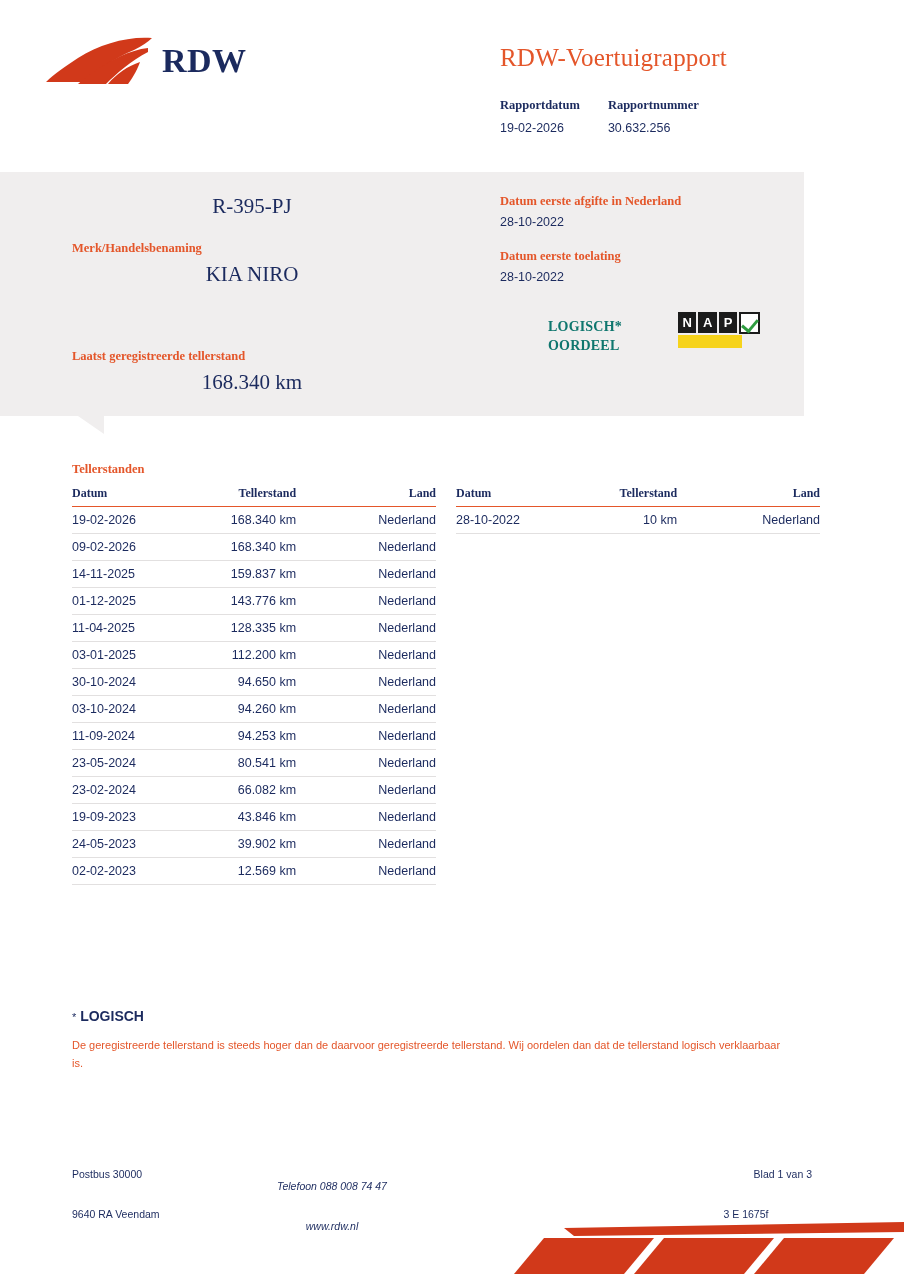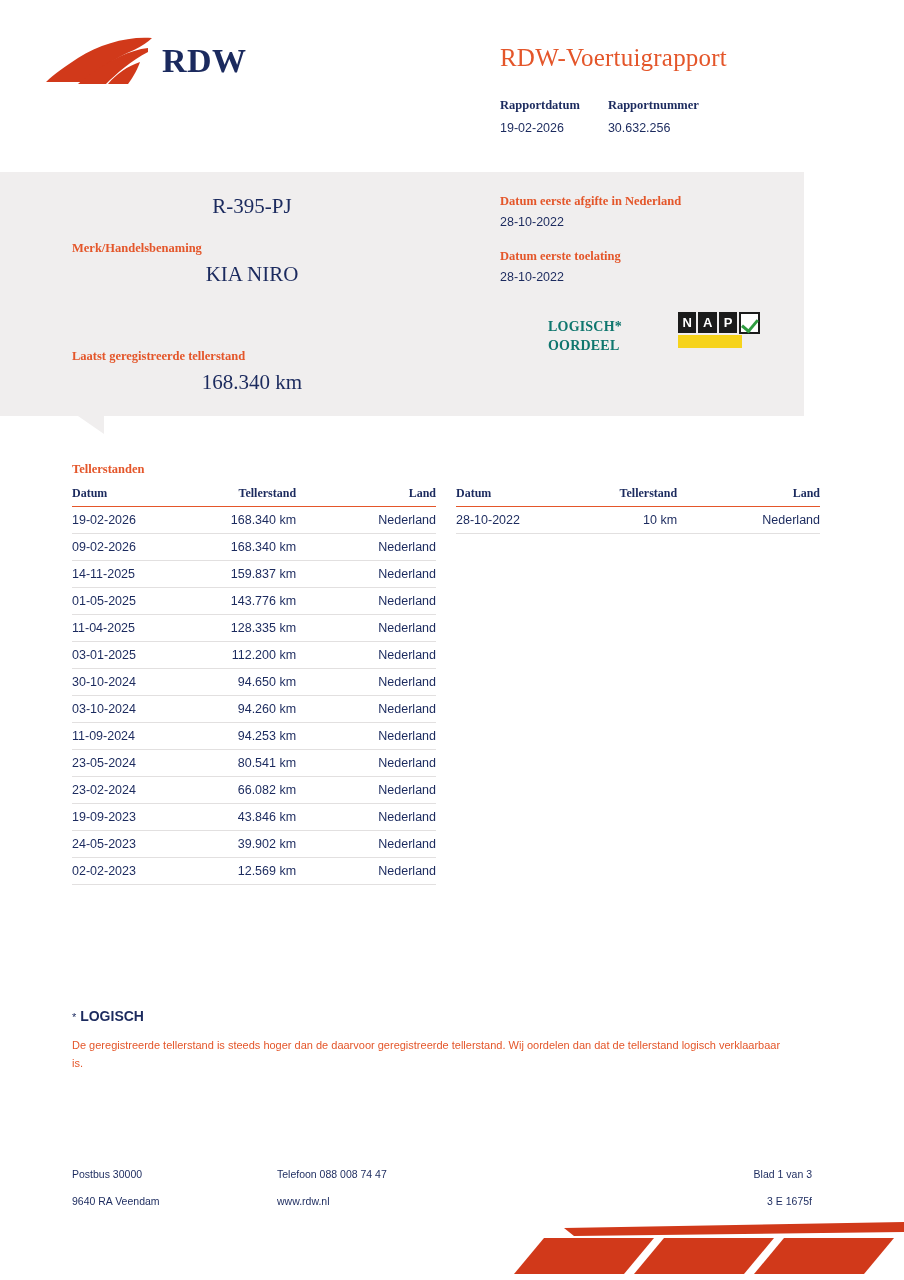--- a/index.html
+++ b/index.html
@@ -132,23 +132,23 @@
     font-size: 11px; color: #e4562a; line-height: 1.65; margin-top: 12px;
   }
 
   
   .pfooter {
     position: absolute; left: 0; top: 1168px; width: 904px;
     font-size: 10.5px; color: #1b2a5e;
   }
   .pf-col { position: absolute; }
   .pf-a { left: 72px; top: 0; }
-  .pf-b { left: 277px; top: 0; }
+  .pf-b { left: 277px; top: 12px; font-style: italic; }
   .pf-c { left: 680px; top: 0; width: 132px; text-align: right; }
-  .pf-row2 { margin-top: 15px; }
+  .pf-row2 { margin-top: 28px; text-align: center; }
 
   .footer-graphic {
     position: absolute; right: 0; bottom: 0; width: 400px; height: 62px;
   }
 </style>
 </head>
 <body>
 
 <div class="page">
 
@@ -231,21 +231,21 @@
               <td>09-02-2026</td>
               <td class="num">168.340 km</td>
               <td class="land">Nederland</td>
             </tr>
             <tr>
               <td>14-11-2025</td>
               <td class="num">159.837 km</td>
               <td class="land">Nederland</td>
             </tr>
             <tr>
-              <td>01-05-2025</td>
+              <td>01-12-2025</td>
               <td class="num">143.776 km</td>
               <td class="land">Nederland</td>
             </tr>
             <tr>
               <td>11-04-2025</td>
               <td class="num">128.335 km</td>
               <td class="land">Nederland</td>
             </tr>
             <tr>
               <td>03-01-2025</td>

